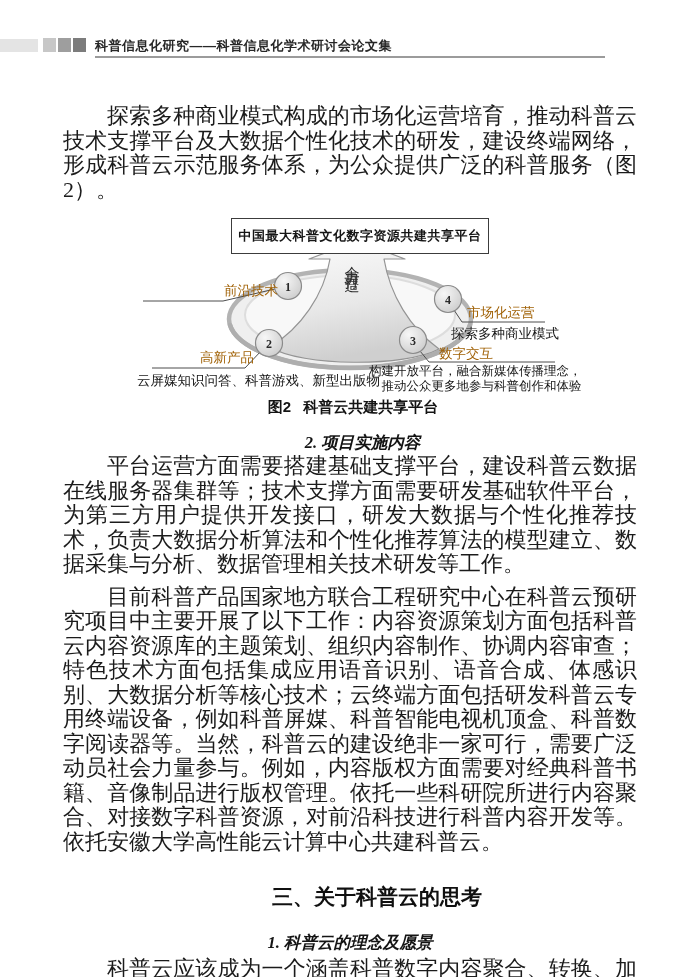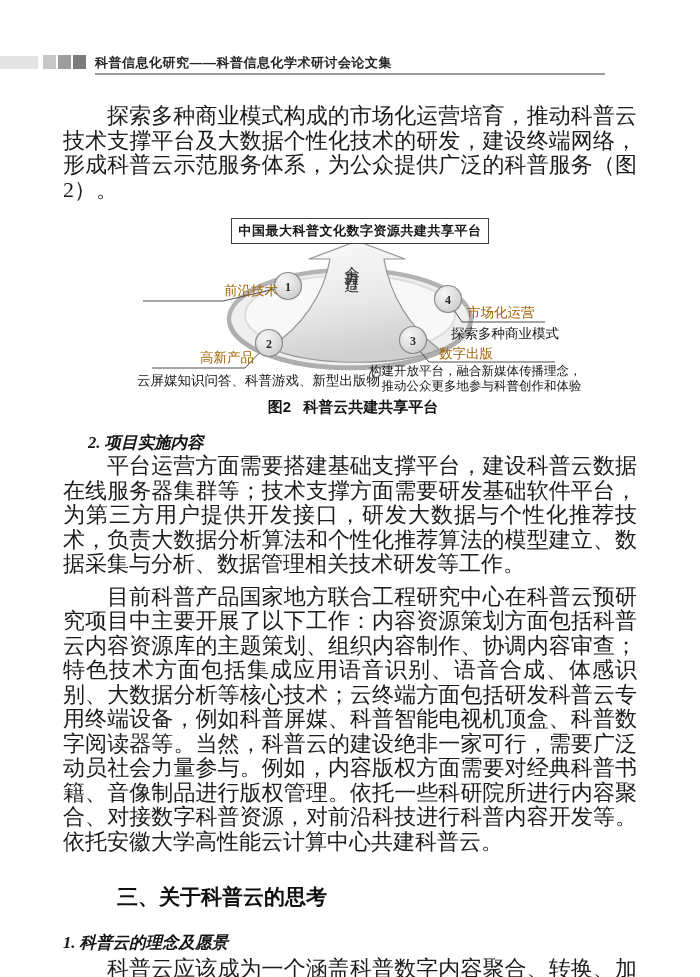--- a/index.html
+++ b/index.html
@@ -1,61 +1,61 @@
 <!DOCTYPE html>
 <html><head>
 <meta charset="utf-8">
 <style>
   * { margin:0; padding:0; box-sizing:border-box; }
   html,body { background:#ffffff; }
   body { width:700px; height:977px; position:relative; overflow:hidden;
          font-family:"Liberation Serif", serif; color:#1b1b1b; }
 
   
-  .running-head { position:absolute; top:54px; left:0; right:0; height:22px; }
+  .running-head { position:absolute; top:37px; left:0; right:0; height:22px; }
   .rh-bar { position:absolute; left:0; top:2px; width:38px; height:13px; background:#e4e4e4; }
   .rh-sq { position:absolute; top:1px; width:13px; height:14px; }
   .rh-sq.s1 { left:43px; background:#c7c7c7; }
   .rh-sq.s2 { left:58px; background:#9e9e9e; }
   .rh-sq.s3 { left:73px; background:#7c7c7c; }
   .rh-title { position:absolute; left:95px; top:0; font-family:"Liberation Sans", sans-serif;
               font-size:13px; font-weight:700; color:#272727; letter-spacing:0.5px; }
   .rh-rule { position:absolute; left:95px; top:19px; width:510px; height:2px; background:#9b9b9b; }
 
   
   .content { position:absolute; left:63px; top:0; width:574px; padding-top:104px; }
   p.body { font-size:22px; line-height:24.5px; text-align:justify;
            text-justify:inter-ideograph; color:#1b1b1b; }
   p.indent { text-indent:2em; }
 
   
   .figure { margin-top:16px; }
   .fig-canvas { position:relative; width:574px; height:176px; }
   .fig-canvas svg { position:absolute; left:0; top:0; }
-  .fig-banner { position:absolute; left:168px; top:0; width:258px; height:26px;
+  .fig-banner { position:absolute; left:168px; top:0; width:258px; height:36px;
                 border:1.5px solid #3c3c3c; background:#ffffff;
                 display:flex; align-items:center; justify-content:center;
                 font-size:13px; font-weight:700; color:#161616; letter-spacing:0.5px; }
   .arrow-label { position:absolute; left:279px; top:36px; writing-mode:vertical-rl;
                  font-size:15px; letter-spacing:4px; color:#2e2e2e; font-weight:500; }
   .fig-label { position:absolute; font-size:13.5px; color:#a16207; white-space:nowrap; }
   .fig-detail { position:absolute; font-size:13.5px; line-height:19.5px; color:#161616;
                 white-space:pre-line; }
   .fig-detail.small { font-size:12.5px; line-height:14.5px; }
   .fig-caption { margin-top:4px; text-align:center; font-family:"Liberation Sans", sans-serif;
                  font-size:15px; font-weight:700; color:#141414; }
   .fig-caption .cap-prefix { margin-right:12px;padding-left:6px; }
 
   
   .h-kai { font-style:italic; font-weight:600; font-size:16.5px; line-height:23px;
-           color:#141414; }
+           color:#141414;text-align:center; }
   .h-kai.h2x { margin-top:14px; margin-left:25px; }
   .h-kai.h4x { margin-top:19px; }
   .h-section { margin-top:28px; margin-left:54px; font-family:"Liberation Sans", sans-serif;
-               font-size:21px; font-weight:700; line-height:30px; color:#101010; }
+               font-size:21px; font-weight:700; line-height:30px; color:#101010;text-align:center; }
   .p-after-kai { margin-top:8px; }
   .p-last { margin-top:3px; }
 
   
   .page-num { margin-top:20px; margin-left:30px; font-size:14px; color:#22222e;
               letter-spacing:1px; }
 </style>
 </head>
 <body>
 
@@ -114,21 +114,21 @@
 
         <div class="fig-banner">中国最大科普文化数字资源共建共享平台</div>
 
         <div class="arrow-label">全力打造</div>
 
         <div class="fig-label" style="left:161px; top:64px;">前沿技术</div>
 
         <div class="fig-label" style="left:137px; top:131px;">高新产品</div>
         <div class="fig-detail" style="left:74px;  top:153px;">云屏媒知识问答、科普游戏、新型出版物</div>
 
-        <div class="fig-label" style="left:376px; top:127px;">数字出版</div>
+        <div class="fig-label" style="left:376px; top:127px;">数字交互</div>
         <div class="fig-detail small" style="left:306px; top:146px;text-align:right;">构建开放平台，融合新媒体传播理念，
 推动公众更多地参与科普创作和体验</div>
 
         <div class="fig-label" style="left:404px; top:86px;">市场化运营</div>
         <div class="fig-detail" style="left:388px; top:106px;">探索多种商业模式</div>
       </div>
 
       <div class="fig-caption">
         <span class="cap-prefix">图2</span><span>科普云共建共享平台</span>
       </div>

